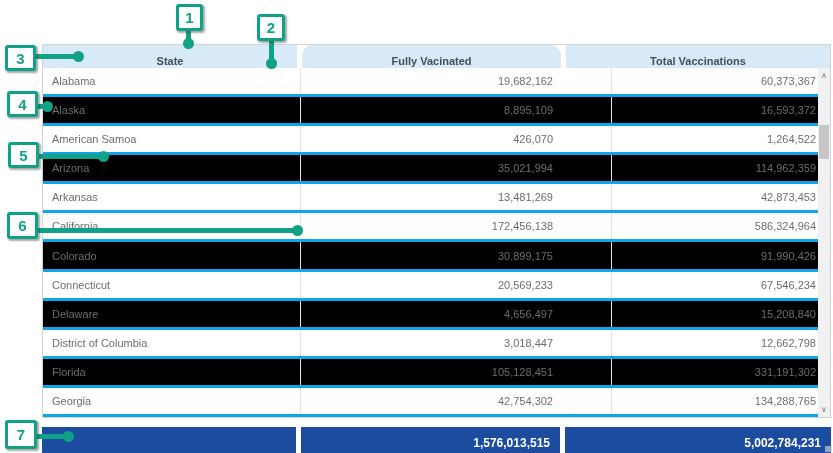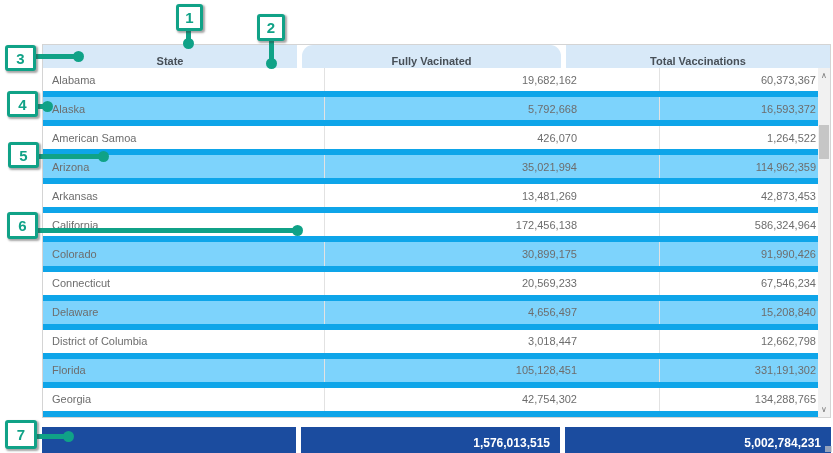--- a/index.html
+++ b/index.html
@@ -13,22 +13,22 @@
   .thead { display:flex; height:32px; background:#ffffff; }
   .th { background:#d8e9f8; color:#474f57; font-size:11px; font-weight:bold;
         display:flex; align-items:center; justify-content:center; }
   .th.c0 { width:254px; }
   .hgap { width:5px; background:#ffffff; }
   .th.c1 { width:259px;border-radius:11px; }
   .th.c2 { flex:1; }
 
   .tbody { position:absolute; left:0; top:23px; width:787px; height:349px;
            display:flex; flex-direction:column; background:#ffffff; }
-  .trow { flex:1; display:flex; border-bottom:6px solid #0ea5e9; background:#ffffff;gap:24px; }
-  .trow.alt { background:#7dd3fc; }
+  .trow { flex:1; display:flex; border-bottom:3px solid #0ea5e9; background:#ffffff; }
+  .trow.alt { background:#000000; }
   .tcell { font-size:11px; color:#6d6d6d; display:flex; align-items:center;padding-left:20px; }
   .tcell.c0 { width:257px; padding-left:9px; }
   .tcell.c1 { width:263px; justify-content:flex-end; padding-right:10px; border-left:1px solid #e2e2e2; }
   .tcell.c2 { flex:1; justify-content:flex-end; padding-right:14px; border-left:1px solid #e2e2e2;margin-left:48px; }
 
   
   .vscroll { position:absolute; top:23px; right:0; width:12px; height:349px; background:#f1f1f1; z-index:5; }
   .scroll-arrow { position:absolute; left:0; width:12px; height:13px; color:#777777; font-size:8px;
                   display:flex; align-items:center; justify-content:center; }
   .scroll-arrow.up { top:1px; }
@@ -73,21 +73,21 @@
     </div>
 
     <div class="tbody">
         <div class="trow">
           <div class="tcell c0">Alabama</div>
           <div class="tcell c1">19,682,162</div>
           <div class="tcell c2">60,373,367</div>
         </div>
         <div class="trow alt">
           <div class="tcell c0">Alaska</div>
-          <div class="tcell c1">5,792,668</div>
+          <div class="tcell c1">8,895,109</div>
           <div class="tcell c2">16,593,372</div>
         </div>
         <div class="trow">
           <div class="tcell c0">American Samoa</div>
           <div class="tcell c1">426,070</div>
           <div class="tcell c2">1,264,522</div>
         </div>
         <div class="trow alt">
           <div class="tcell c0">Arizona</div>
           <div class="tcell c1">35,021,994</div>

